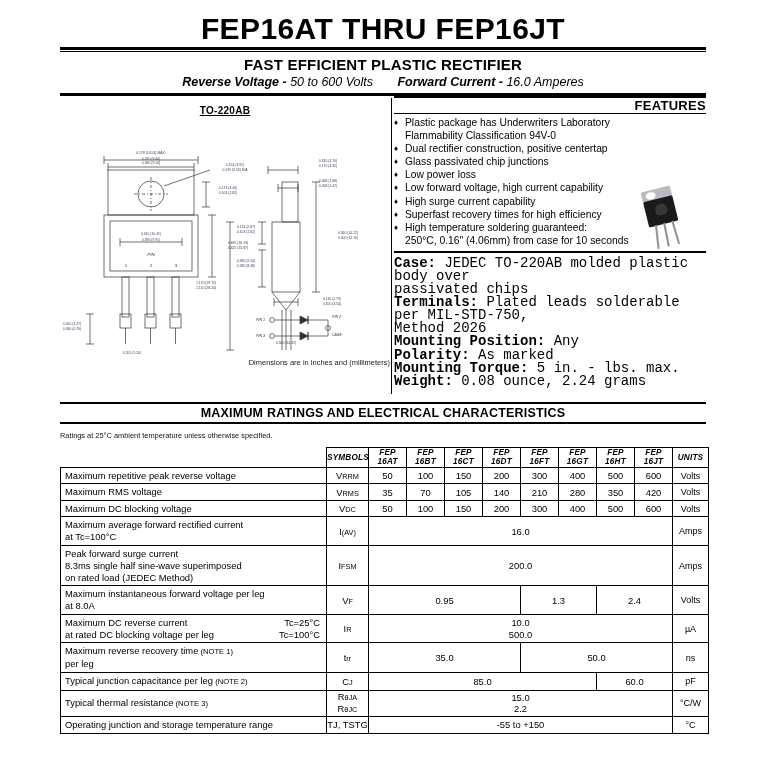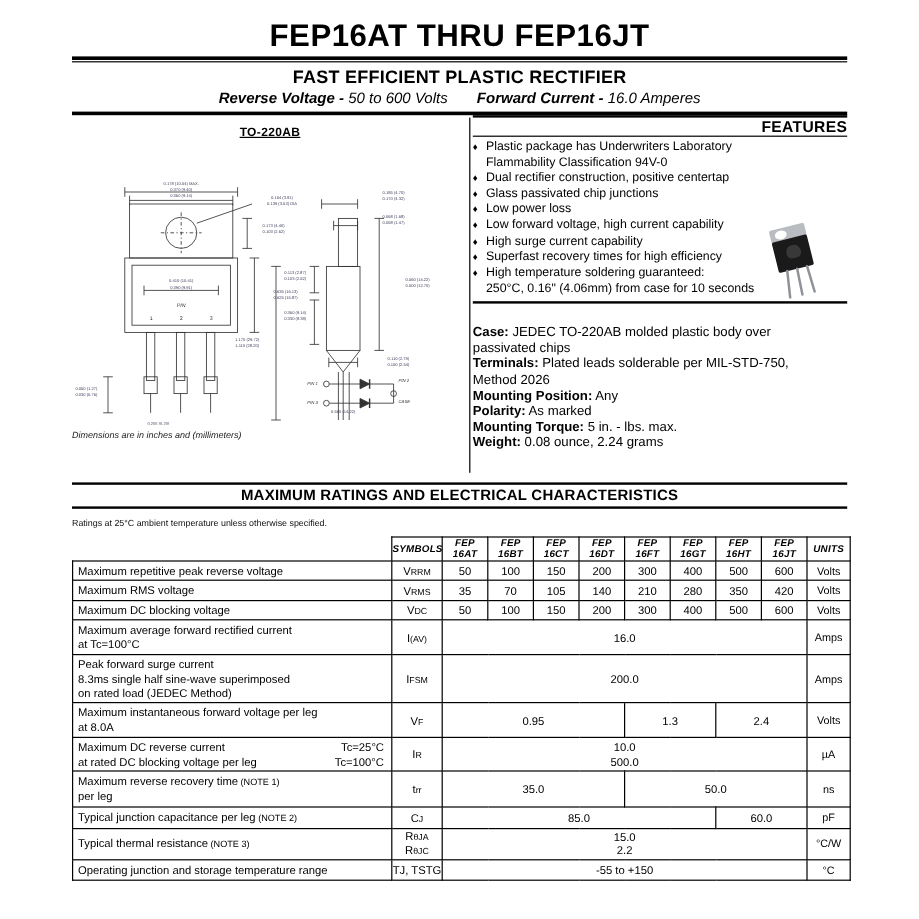--- a/index.html
+++ b/index.html
@@ -1,48 +1,48 @@
 <!DOCTYPE html>
 <html><head>
 <meta charset="utf-8">
 <style>
   html,body{margin:0;padding:0;background:#fff;}
   body{width:766px;height:766px;font-family:"Liberation Sans",sans-serif;color:#000;overflow:hidden;}
   .page{position:relative;width:766px;height:766px;box-sizing:border-box;padding:0;}
 
   
   .hdr{margin:14px 60px 0 60px;}
-  .hdr-title{text-align:center;font-size:26px;font-weight:bold;letter-spacing:.4px;line-height:30px;}
+  .hdr-title{text-align:center;font-size:30px;font-weight:bold;letter-spacing:.4px;line-height:30px;}
   .rule-thick{border-top:3px solid #000;margin-top:3px;}
   .rule-thin{border-top:1px solid #000;margin-top:1px;}
   .sub1{text-align:center;font-size:15px;font-weight:bold;letter-spacing:.2px;margin-top:4px;}
   .sub2{text-align:center;font-size:12.5px;font-style:italic;margin-top:2px;}
   .sub2 b{font-weight:bold;font-style:italic;text-align:center;}
   .hdr-bot{border-top:3px solid #000;margin-top:4px;}
 
   
   .cols{position:relative;margin:0 60px;height:300px;}
   .colL{position:absolute;left:0;top:0;width:330px;height:300px;}
   .colR{position:absolute;left:334px;top:0;width:312px;height:300px;}
   .vline{position:absolute;left:331px;top:2px;width:0;height:296px;border-left:1px solid #000;}
 
   
   .to220lbl{text-align:center;font-size:10px;font-weight:bold;text-decoration:underline;margin-top:9px;letter-spacing:.3px;}
   .drawing{position:relative;width:330px;height:232px;margin-top:6px;}
-  .dimcap{text-align:left;font-size:7.5px;font-style:italic;color:#222;margin-top:4px;}
+  .dimcap{text-align:right;font-size:7.5px;color:#222;margin-top:4px;}
 
   
   .sechead{text-align:right;font-size:13px;font-weight:bold;letter-spacing:.3px;}
   .sec-top{border-top:2.5px solid #000;}
   .sec-bot{border-bottom:1.5px solid #000;}
   .feat{list-style:none;margin:3px 0 0 0;padding:0;font-size:10.3px;line-height:12.6px;}
   .feat li{position:relative;padding-left:11px;margin-bottom:.6px;}
   .feat li .bullet{position:absolute;left:0;top:0px;font-size:8px;}
   .feat li .cont{display:block;padding-left:0px;}
-  .mech{font-size:11px;line-height:12.8px;margin-top:18px;}
+  .mech{font-size:14px;line-height:12.8px;margin-top:4px;font-family:Liberation Mono, monospace;}
   .mech div{margin-bottom:.4px;}
   .mech b{font-weight:bold;}
   .pkgphoto{position:absolute;right:6px;top:66px;width:66px;height:66px;}
 
   
   .ratings{margin:6px 60px 0 60px;}
   .rt-head{text-align:center;font-size:12.5px;font-weight:bold;letter-spacing:.2px;padding:2px 0 2px 0;}
   .rt-top{border-top:2.5px solid #000;}
   .rt-bot{border-bottom:2.5px solid #000;}
   .ratnote{font-size:7.4px;margin-top:7px;margin-bottom:7px;color:#111;}

